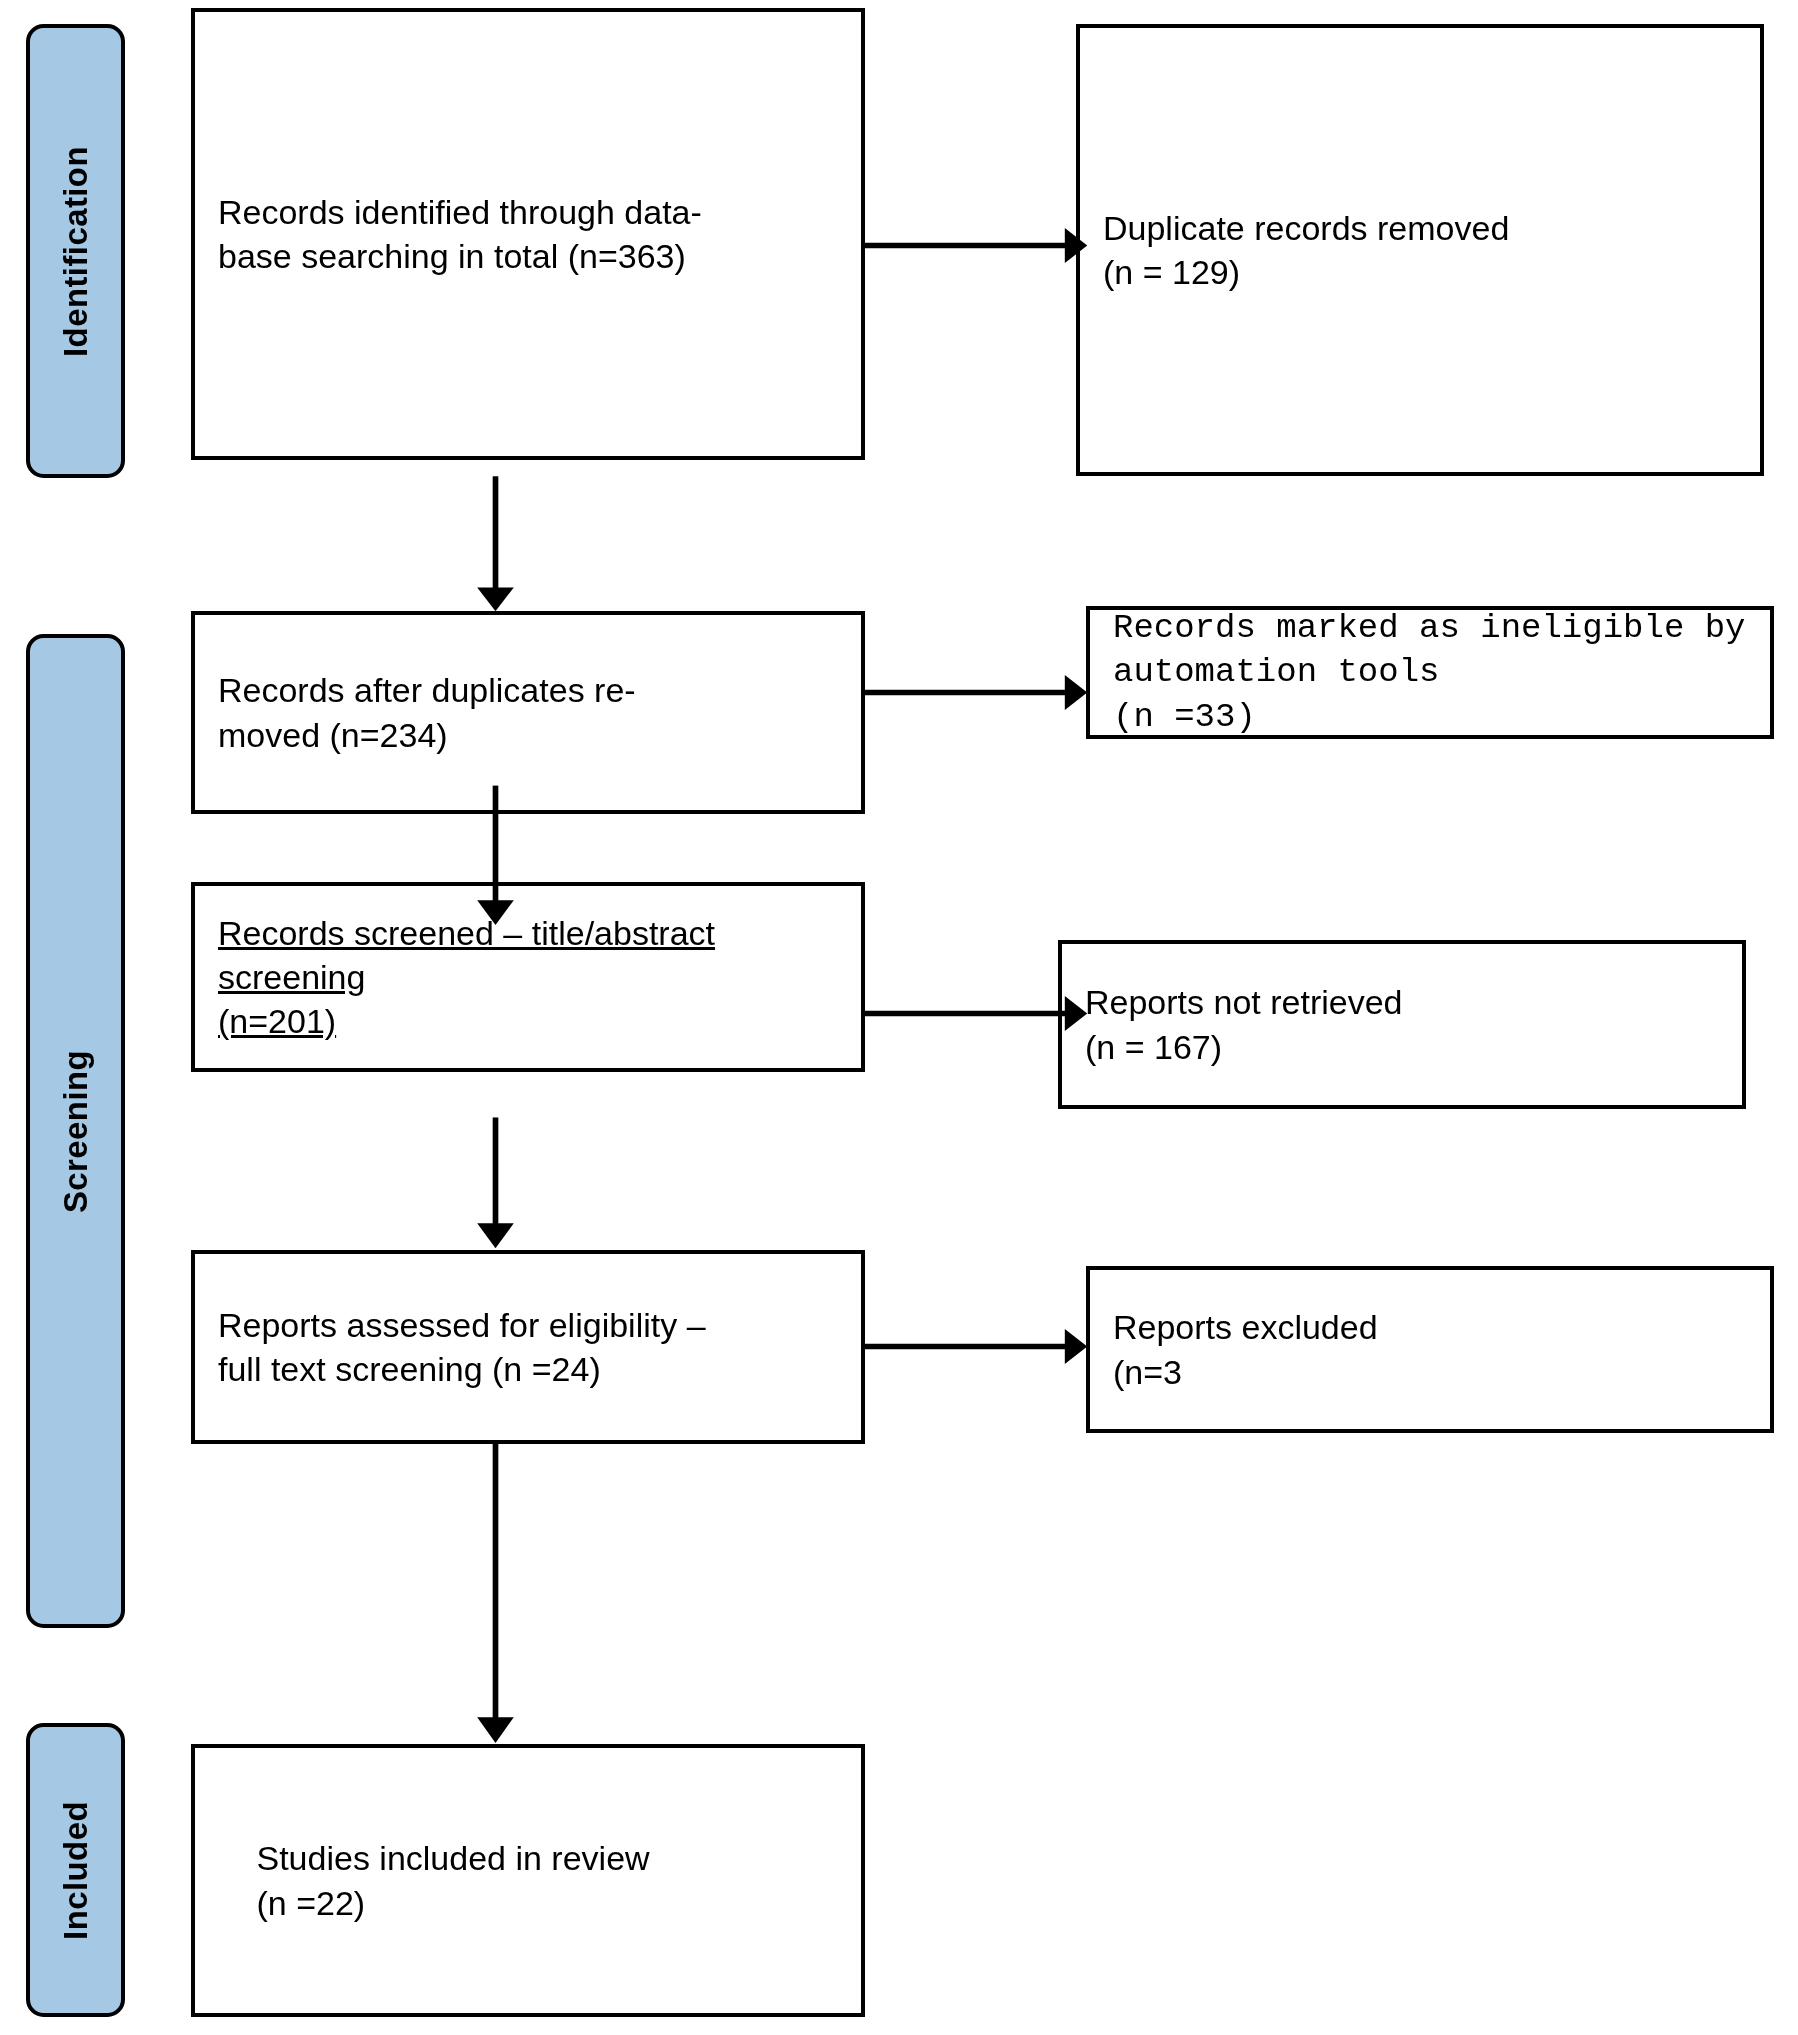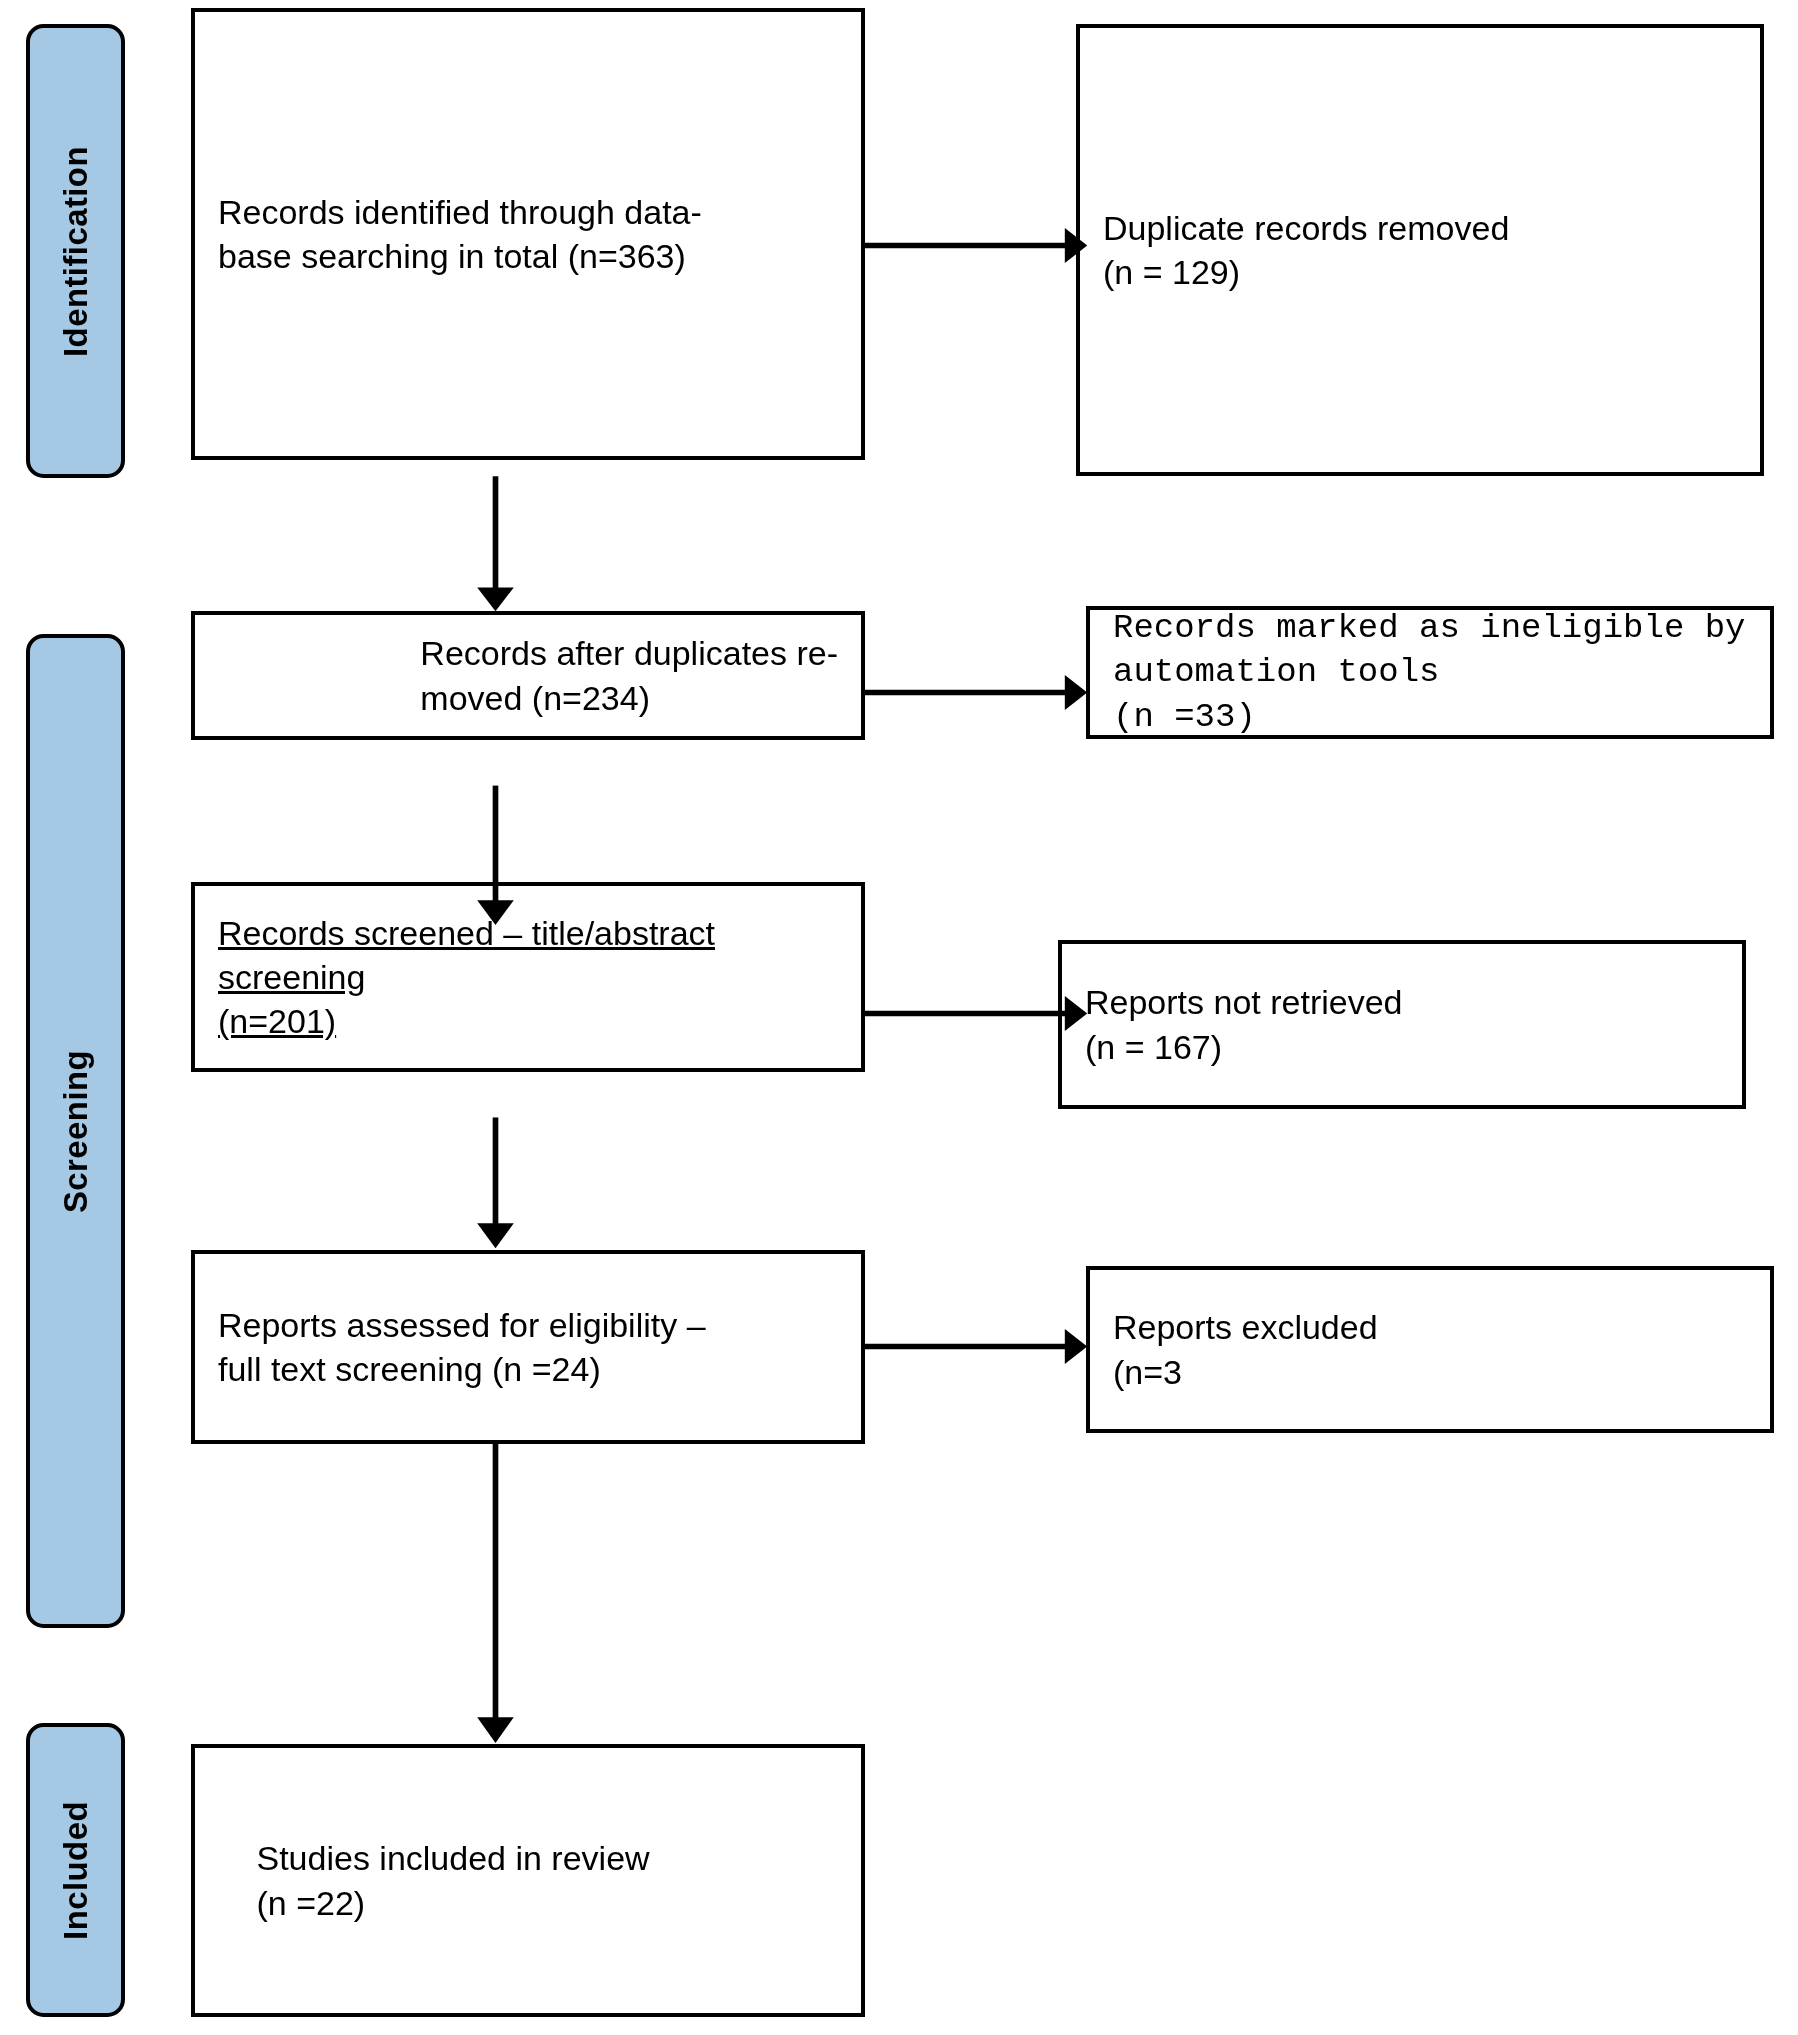--- a/index.html
+++ b/index.html
@@ -90,21 +90,21 @@
 
   <div class="stage-pill" style="left:26px; top:1723px; width:99px; height:294px;">
     <span class="stage-pill-label">Included</span>
   </div>
 
   <div class="flow-box" style="left:191px; top:8px; width:674px; height:452px;">
     <div class="flow-box-text">Records identified through data-
 base searching in total (n=363)</div>
   </div>
 
-  <div class="flow-box" style="left:191px; top:611px; width:674px; height:129px;justify-content:flex-end;">
+  <div class="flow-box" style="left:191px; top:611px; width:674px; height:203px;">
     <div class="flow-box-text">Records after duplicates re-
 moved (n=234)</div>
   </div>
 
   <div class="flow-box" style="left:191px; top:882px; width:674px; height:190px;text-decoration:underline;">
     <div class="flow-box-text">Records screened – title/abstract
 screening
 (n=201)</div>
   </div>
 

